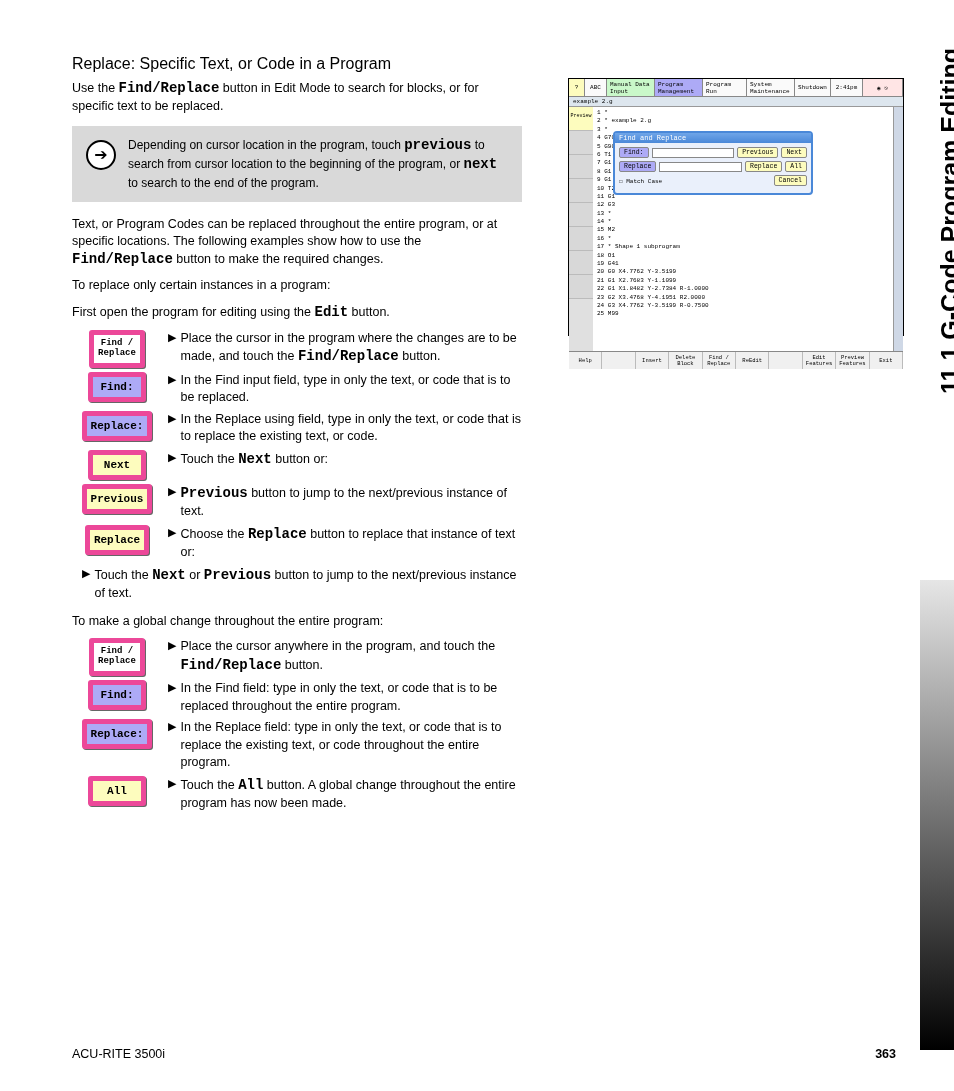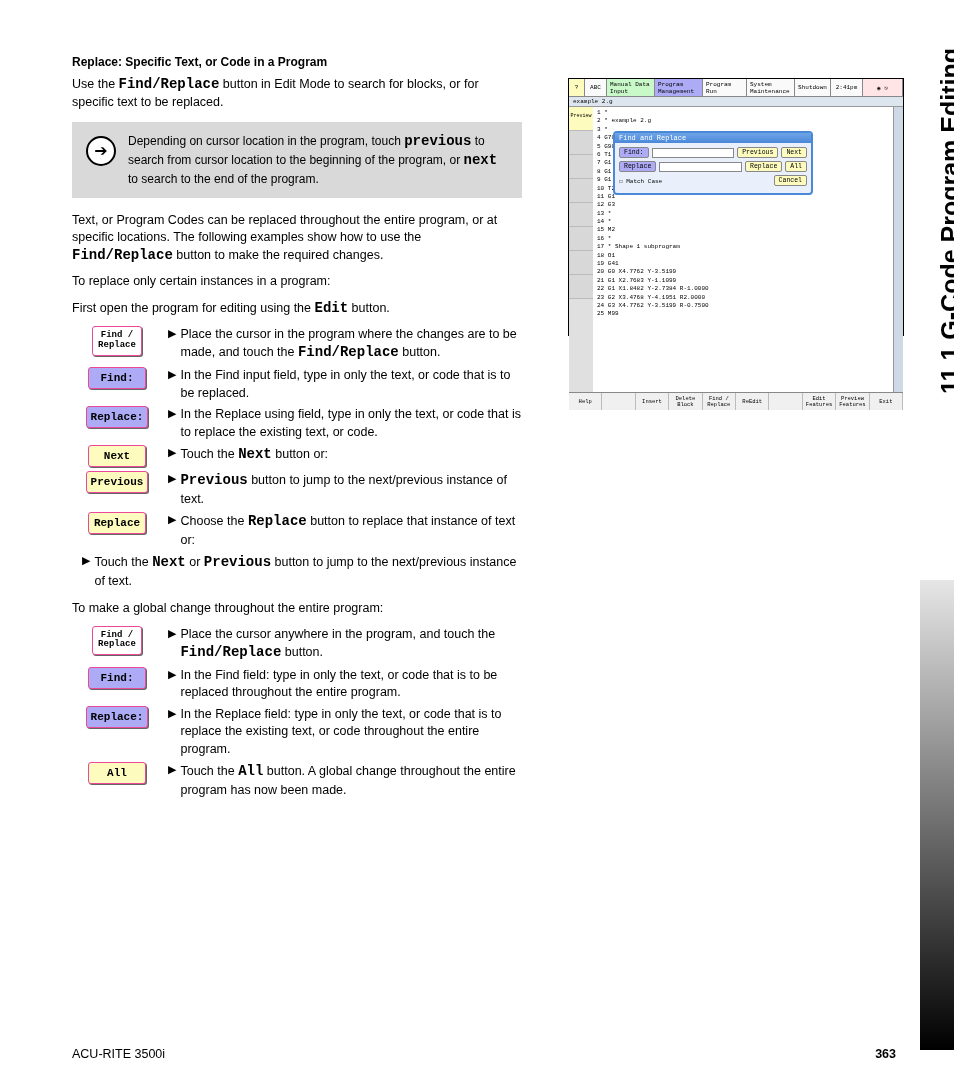--- a/index.html
+++ b/index.html
@@ -1,42 +1,42 @@
 <!DOCTYPE html>
 <html><head>
 <meta charset="utf-8">
 <style>
   * { box-sizing: border-box; margin: 0; padding: 0; }
   body { width: 954px; height: 1091px; font-family: Arial, Helvetica, sans-serif; background: #fff; position: relative; font-size: 12px; color: #000; }
   .page { padding: 55px 40px 30px 72px; position: relative; height: 100%; }
   .side-title { position: absolute; right: 18px; top: 48px; font-size: 25px; font-weight: bold; transform: rotate(-90deg); transform-origin: right top; white-space: nowrap; }
   .gradient-bar { position: absolute; right: 0; top: 580px; width: 34px; height: 470px; background: linear-gradient(to bottom, #e6e6e6, #000); }
-  h3 { font-size: 12px; font-weight: bold; margin-bottom: 6px; }
+  h3 { font-size: 16px; font-weight: normal; margin-bottom: 6px; }
   p { font-size: 12.5px; line-height: 1.38; margin-bottom: 8px; }
   .bold { font-weight: bold; font-family: "Courier New", monospace; font-size: 14px; }
   .content-left { width: 450px; }
   .tip-box { background: #d9d9d9; padding: 10px 14px 10px 14px; margin: 10px 0 14px 0; display: flex; align-items: flex-start; gap: 12px; justify-content: space-between; }
   .tip-icon { width: 30px; height: 30px; border: 2px solid #000; border-radius: 50%; display: flex; align-items: center; justify-content: center; flex-shrink: 0; background: #fff; margin-top: 4px; }
   .tip-icon::after { content: "➔"; font-size: 16px; }
   .tip-text { font-size: 12px; line-height: 1.4; }
   .step-row { display: flex; align-items: flex-start; margin: 4px 0; }
   .btn-col { width: 90px; flex-shrink: 0; display: flex; justify-content: center; }
   .step-text { display: flex; flex: 1; font-size: 12.5px; line-height: 1.4; padding-left: 6px; }
   .caret { margin-right: 4px; font-size: 11px; }
-  .sbtn { font-family: "Courier New", monospace; font-size: 11px; font-weight: bold; border: 1px solid #ec4899; border-radius: 3px; padding: 4px 4px; text-align: center; min-width: 58px; box-shadow: 1px 1px 0 #666; }
+  .sbtn { font-family: "Courier New", monospace; font-size: 11px; font-weight: bold; border: 5px solid #ec4899; border-radius: 3px; padding: 4px 4px; text-align: center; min-width: 58px; box-shadow: 1px 1px 0 #666; }
   .sbtn.small { font-size: 9px; min-width: 50px; line-height: 1.1; background: #fff; }
   .sbtn.purple { background: #adaaf6; }
   .sbtn.yellow { background: #fdfcbe; }
   .step-text-full { display: flex; font-size: 12.5px; line-height: 1.4; padding-left: 10px; margin: 4px 0 10px 0; }
   .footer-row { position: absolute; bottom: 30px; left: 72px; right: 58px; display: flex; justify-content: space-between; font-size: 12.5px; }
   .footer-right { font-weight: bold; }
   .screenshot { position: absolute; top: 78px; right: 50px; width: 336px; height: 258px; border: 1px solid #000; background: #e8e8e8; font-family: "Courier New", monospace; font-size: 6px; }
   .ss-top { height: 18px; background: #fafafa; display: flex; align-items: stretch; border-bottom: 1px solid #888; }
   .ss-top div { border-right: 1px solid #888; display: flex; align-items: center; justify-content: center; padding: 0 3px; font-size: 6px; }
-  .ss-body { display: flex; height: 285px; }
+  .ss-body { display: flex; height: 244px; }
   .ss-side { width: 24px; background: #e0e0e0; display: flex; flex-direction: column; }
   .ss-side div { height: 24px; border-bottom: 1px solid #bbb; background: #d8d8d8; }
   .ss-main { flex: 1; background: #fff; position: relative; padding: 2px 4px; }
   .ss-line { font-size: 6px; line-height: 1.4; white-space: nowrap; }
   .ss-dialog { position: absolute; top: 24px; left: 20px; width: 200px; border: 2px solid #4a88d8; border-radius: 4px; background: #eaf0fb; font-size: 7px; }
   .ss-dlg-title { background: linear-gradient(#6fa5e8,#4a88d8); color: #fff; padding: 1px 4px; font-size: 7px; }
   .ss-dlg-body { padding: 4px; }
   .ss-dlg-row { display: flex; gap: 3px; margin-bottom: 3px; align-items: center; }
   .ss-mini-btn { border: 1px solid #888; border-radius: 2px; padding: 1px 4px; font-size: 6.5px; background: #fff; }
   .ss-mini-btn.p { background: #adaaf6; }

